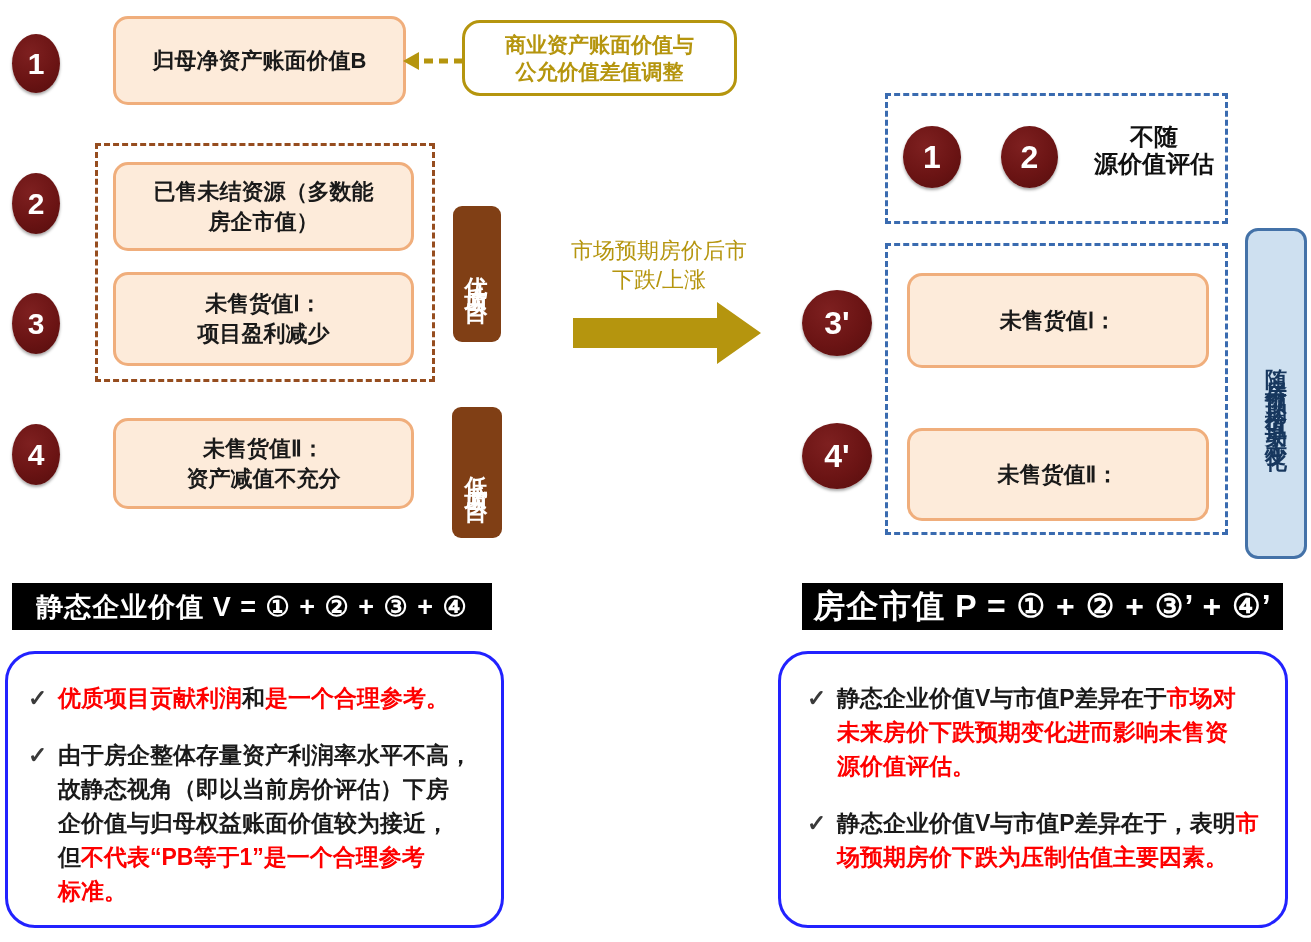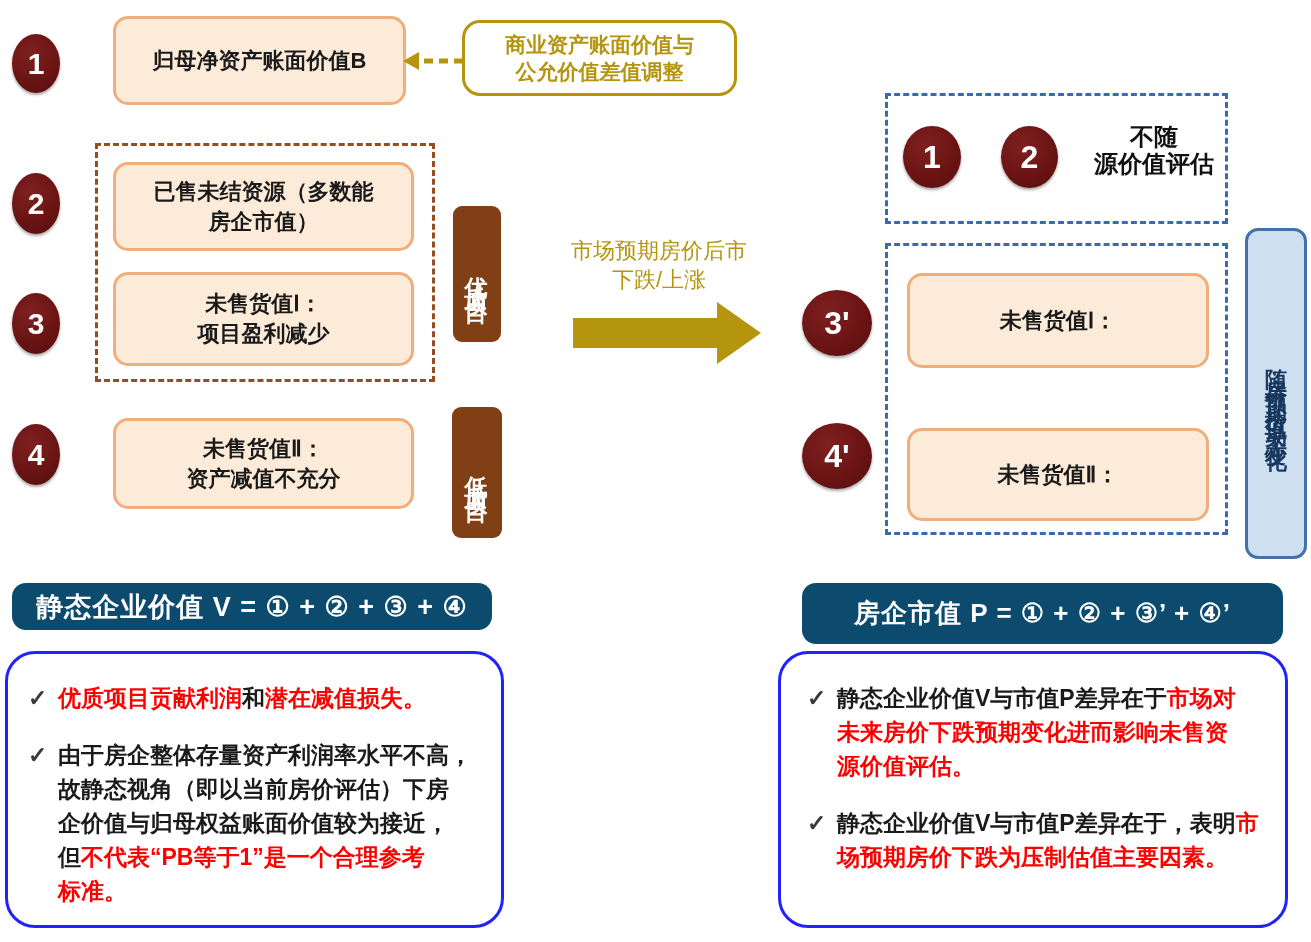--- a/index.html
+++ b/index.html
@@ -57,22 +57,22 @@
 
   .badge-blue {
     position:absolute; left:1245px; top:228px; width:62px; height:331px;
     background:#cee0f0; border:3px solid #4472a8; border-radius:13px;
     writing-mode:vertical-rl; text-orientation:upright; letter-spacing:8px;
     color:#17375e; font-weight:bold; font-size:22px;
     display:flex; align-items:center; justify-content:center; padding-top:4px;
   }
 
   .black-bar {
-    position:absolute; background:#0c4a6e; color:#ffffff; font-weight:bold;
-    display:flex; align-items:center; justify-content:center; letter-spacing:1px;border-radius:14px;
+    position:absolute; background:#000000; color:#ffffff; font-weight:bold;
+    display:flex; align-items:center; justify-content:center; letter-spacing:1px;
   }
 
   .blue-box {
     position:absolute; background:#ffffff; border:3px solid #2222ff; border-radius:30px;
   }
   .blue-box-inner { padding:27px 12px 0 20px; }
   .bullet {
     position:relative; padding-left:30px; font-size:23px; font-weight:bold;
     line-height:34px; color:#1a1a1a;
   }
@@ -188,34 +188,34 @@
   </div>
 
   <div class="black-bar" style="left:12px; top:583px; width:480px; height:47px; font-size:27px;">
     <span>静态企业价值 V = ① + ② + ③ + ④</span>
   </div>
 
   <div class="blue-box" style="left:5px; top:651px; width:499px; height:277px;">
     <div class="blue-box-inner">
       <div class="bullet">
         <span class="check">✓</span>
-        <span class="btext"><span class="red">优质项目贡献利润</span><span>和</span><span class="red">潜在减值损失。</span></span>
+        <span class="btext"><span class="red">优质项目贡献利润</span><span>和</span><span class="red">是一个合理参考。</span></span>
       </div>
       <div class="bullet">
         <span class="check">✓</span>
         <span class="btext"><span>由于房企整体存量资产利润率水平不高，
 故静态视角（即以当前房价评估）下房
 企价值与归母权益账面价值较为接近，
 但</span><span class="red">不代表“PB等于1”是一个合理参考
 标准。</span></span>
       </div>
     </div>
   </div>
 
-  <div class="black-bar" style="left:802px; top:583px; width:481px; height:61px; font-size:26px;">
+  <div class="black-bar" style="left:802px; top:583px; width:481px; height:47px; font-size:32px;">
     <span>房企市值 P = ① + ② + ③’ + ④’</span>
   </div>
 
   <div class="blue-box" style="left:778px; top:651px; width:510px; height:277px;">
     <div class="blue-box-inner" style="padding-left:26px;">
       <div class="bullet">
         <span class="check">✓</span>
         <span class="btext"><span>静态企业价值V与市值P差异在于</span><span class="red">市场对
 未来房价下跌预期变化进而影响未售资
 源价值评估。</span></span>

